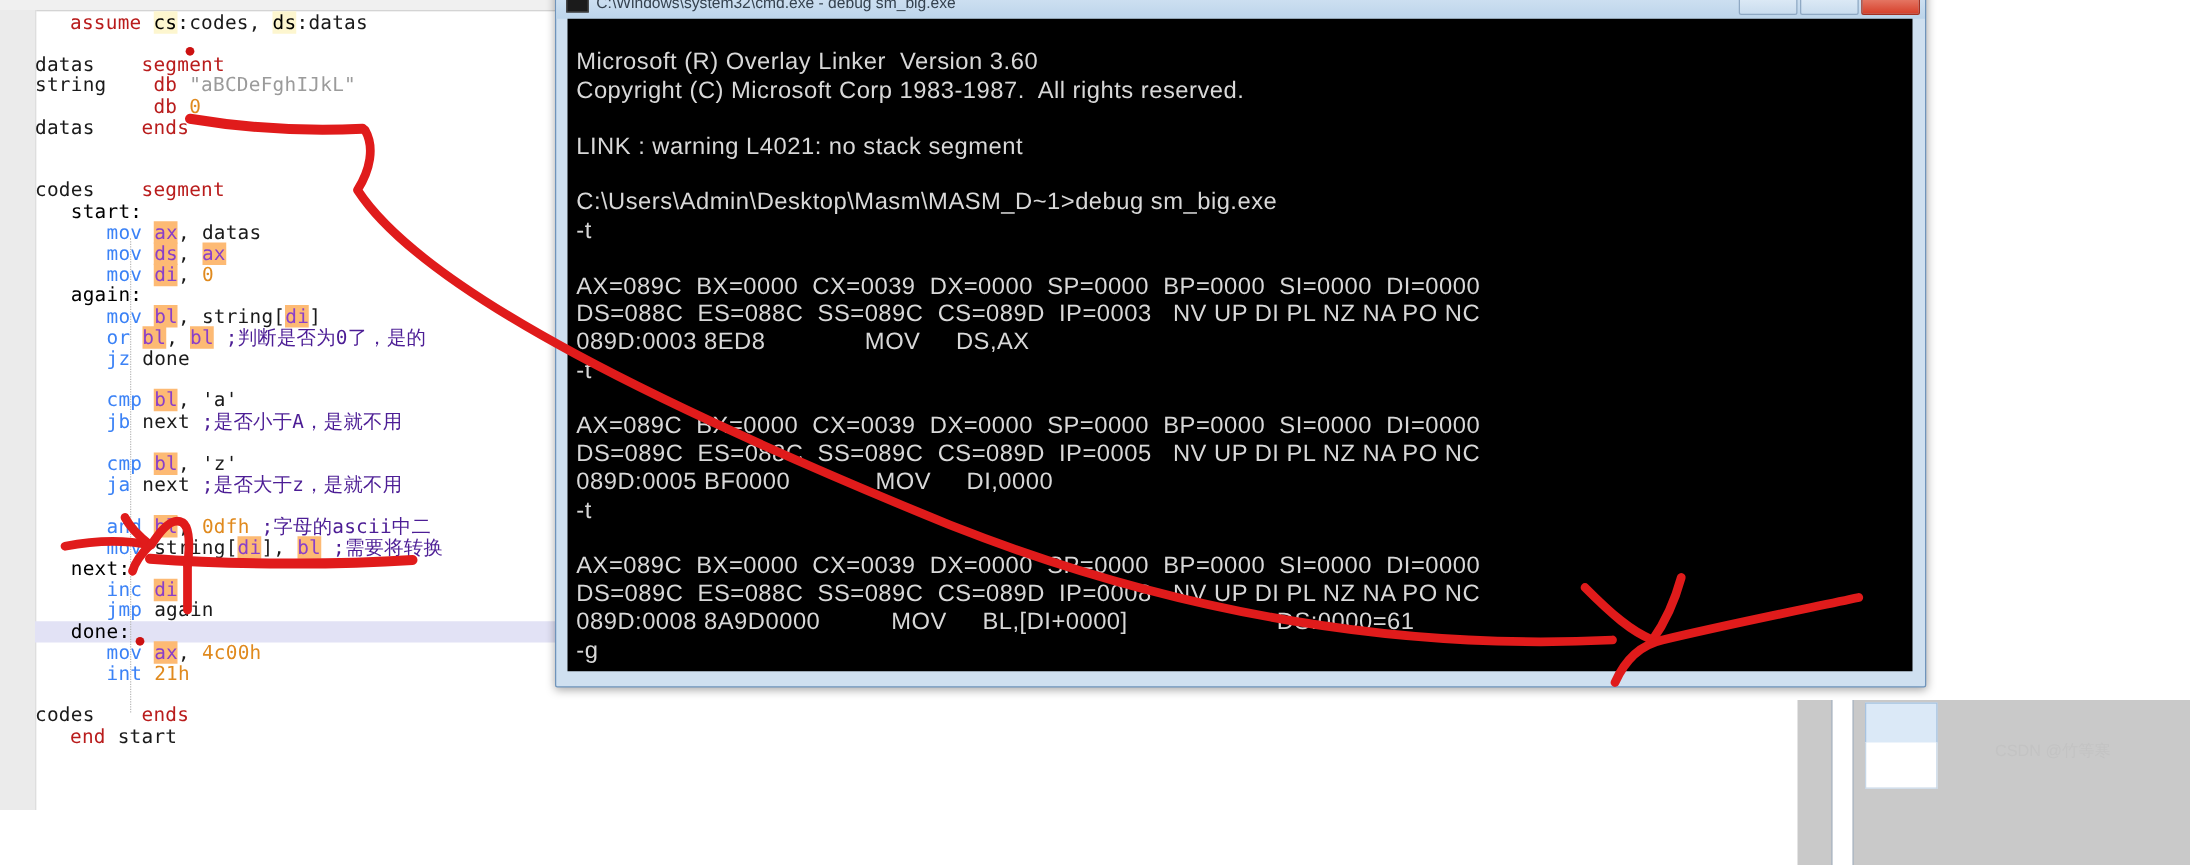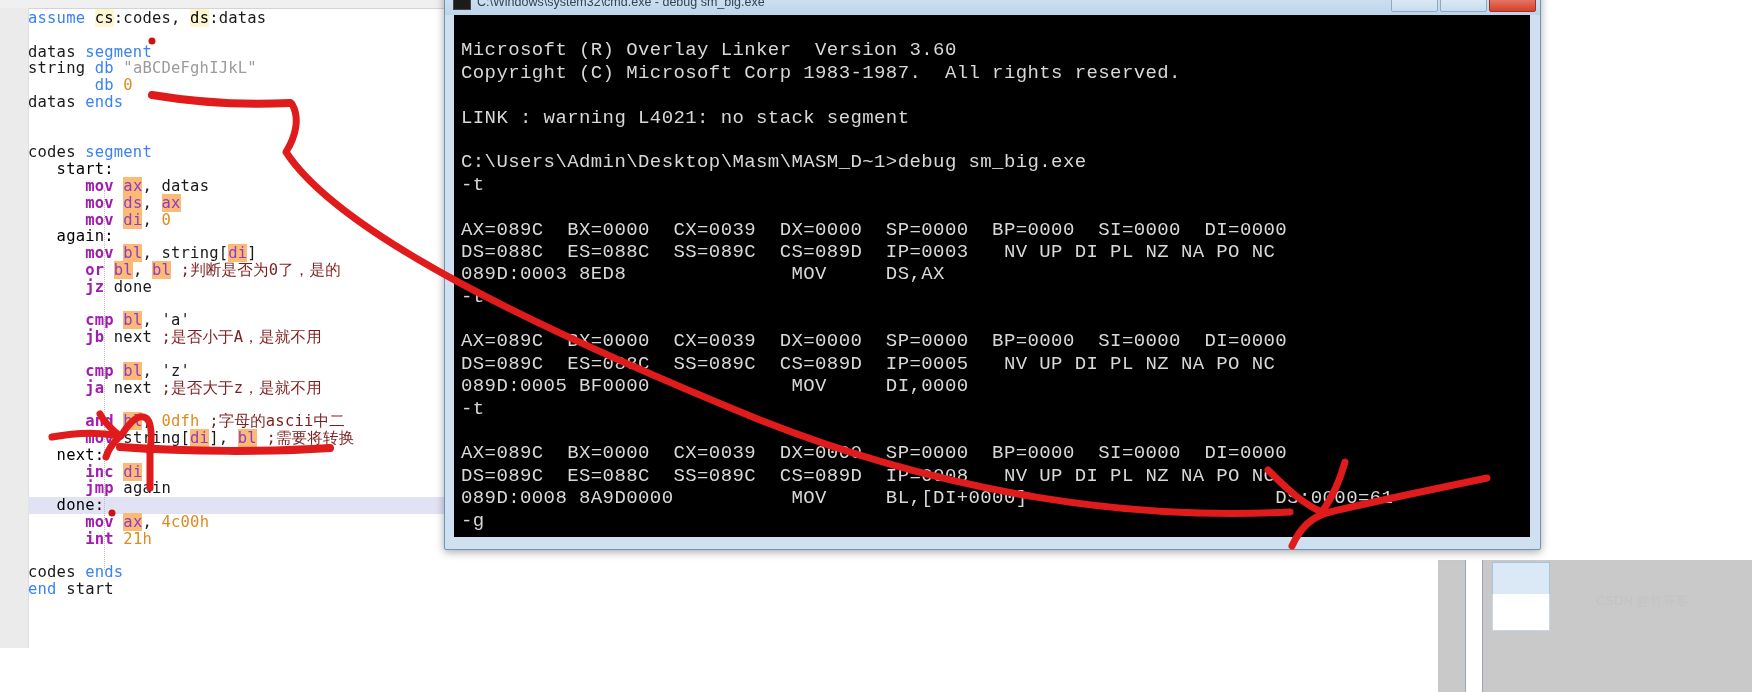--- a/index.html
+++ b/index.html
@@ -46,26 +46,26 @@
     height: 630px;
     font-family: "DejaVu Sans Mono", "Liberation Mono", monospace;
     font-size: 15.5px;
     line-height: 16.8px;
     white-space: pre;
     color: #000000;
     letter-spacing: 0.2px;
   }
   .cl { display: block; height: 16.8px; }
   .cl.hl { background: #e2e2f5; }
-  .kw      { color: #3b82f6; }          
-  .mnem    { color: #a21caf; font-weight: bold; }   
+  .kw      { color: #b91c1c; margin-left: 28px; }          
+  .mnem    { color: #3b82f6; font-weight: normal; }   
   .reg     { color: #8a3fc9; background: #fdba74; } 
   .num     { color: #e08a1e; }
   .str     { color: #9b9b9b; }
-  .cmt     { color: #7f1d1d; text-align: right; }
+  .cmt     { color: #4c1d95; text-align: right; }
   .plain   { color: #1a1a1a; }
   .lbl     { color: #000000; }
   .hlname  { background: #fdf6cf; text-align: right; }
   #guide-v {
     position: absolute;
     left: 104px; top: 190px;
     width: 1px; height: 380px;
     border-left: 1px dotted #bbbbbb;
   }
 
@@ -172,21 +172,21 @@
   #console-body {
     position: absolute;
     left: 9px; top: 26px;
     width: 1076px; height: 522px;
     background: #000000;
     overflow: hidden;
   }
   #console-text {
     position: absolute;
     left: 7px; top: 2px;
-    font-family: Liberation Mono, monospace;
+    font-family: Liberation Sans, sans-serif;
     font-size: 19px;
     line-height: 22.4px;
     color: #d8d8d8;
     white-space: pre;
     letter-spacing: 0.4px;
   }
   .tl { display: block; height: 22.4px; }
 
   
   #annotations {

